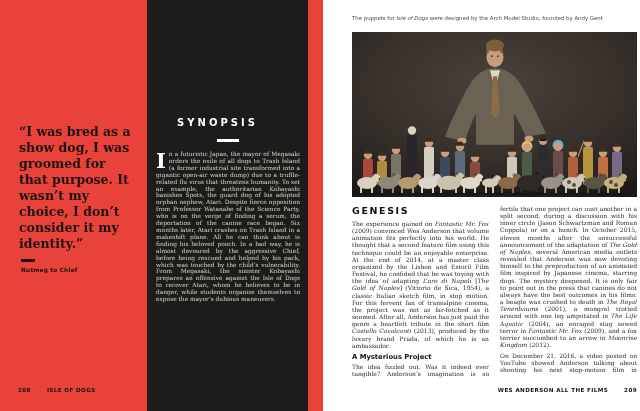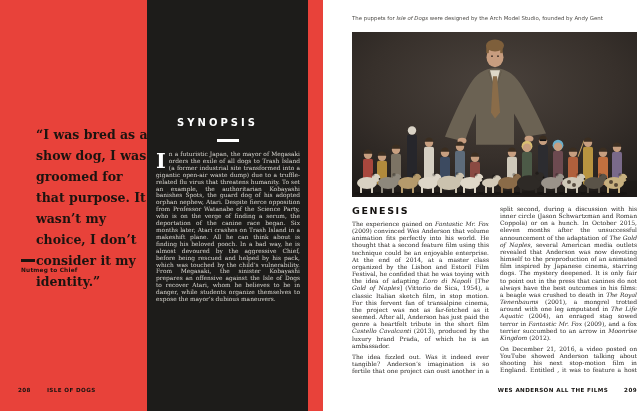--- a/index.html
+++ b/index.html
@@ -3,23 +3,23 @@
 <meta charset="utf-8">
 <style>
   html,body{margin:0;padding:0;background:#ffffff;}
   .spread{position:relative;width:640px;height:411px;background:#ffffff;overflow:hidden;
           font-family:"DejaVu Serif",serif;}
 
   
   .red-page{position:absolute;left:0;top:0;width:323px;height:411px;background:#e8423a;}
   .black-panel{position:absolute;left:147px;top:0;width:161px;height:411px;background:#1d1c1a;}
 
-  .pull-quote{position:absolute;left:36px;top:124px;width:118px;
+  .pull-quote{position:absolute;left:19px;top:124px;width:118px;
               font-family:"DejaVu Serif",serif;font-weight:bold;
-              font-size:12.5px;line-height:21px;color:#1c1410;}
+              font-size:12.5px;line-height:16px;color:#1c1410;}
   .quote-dash{position:absolute;left:21px;top:259px;width:14px;height:2.5px;background:#1c1410;}
   .attribution{position:absolute;left:21px;top:267px;
                font-family:"DejaVu Sans",sans-serif;font-weight:bold;
                font-size:5.8px;color:#1c1410;letter-spacing:.2px;}
   .left-footer{position:absolute;left:18px;top:387px;color:#151310;
                font-family:"DejaVu Sans",sans-serif;font-weight:bold;
                font-size:5.6px;letter-spacing:.4px;}
   .left-footer .pg{margin-right:16px;}
 
   .synopsis-title{position:absolute;left:147px;top:117px;width:141px;text-align:center;
@@ -245,20 +245,21 @@
         <circle cx="268" cy="141.8" r="1.7" fill="rgba(0,0,0,0.28)"></circle>
         <circle cx="274.6" cy="146" r="0.9" fill="#17130f"></circle>
         <circle cx="259" cy="149" r="2" fill="rgba(60,48,36,0.8)"></circle>
         <circle cx="264" cy="152" r="2" fill="rgba(60,48,36,0.8)"></circle>
       </svg>
   </div>
 
   <div class="columns">
     <h3 class="h-major">GENESIS</h3>
     <p class="body-text">The experience gained on <i>Fantastic Mr. Fox</i> (2009) convinced Wes Anderson that volume animation fits perfectly into his world. He thought that a second feature film using this technique could be an enjoyable enterprise. At the end of 2014, at a master class organized by the Lisbon and Estoril Film Festival, he confided that he was toying with the idea of adapting <i>L’oro di Napoli</i> [<i>The Gold of Naples</i>] (Vittorio de Sica, 1954), a classic Italian sketch film, in stop motion. For this fervent fan of transalpine cinema, the project was not as far-fetched as it seemed. After all, Anderson has just paid the genre a heartfelt tribute in the short film <i>Castello Cavalcanti</i> (2013), produced by the luxury brand Prada, of which he is an ambassador.</p>
+    <h4 class="h-minor">A Mysterious Project</h4>
     <p class="body-text">The idea fizzled out. Was it indeed ever tangible? Anderson’s imagination is so fertile that one project can oust another in a split second, during a discussion with his inner circle (Jason Schwartzman and Roman Coppola) or on a hunch. In October 2015, eleven months after the unsuccessful announcement of the adaptation of <i>The Gold of Naples</i>, several American media outlets revealed that Anderson was now devoting himself to the preproduction of an animated film inspired by Japanese cinema, starring dogs. The mystery deepened. It is only fair to point out in the press that canines do not always have the best outcomes in his films: a beagle was crushed to death in <i>The Royal Tenenbaums</i> (2001), a mongrel trotted around with one leg amputated in <i>The Life Aquatic</i> (2004), an enraged stag sowed terror in <i>Fantastic Mr. Fox</i> (2009), and a fox terrier succumbed to an arrow in <i>Moonrise Kingdom</i> (2012).</p>
     <p class="body-text">On December 21, 2016, a video posted on YouTube showed Anderson talking about shooting his next stop-motion film in England. Entitled , it was to feature a host of stars, including actor Edward Norton, because the pawed and furry protagonists would be talking. It would be several more months before the first trailer was unveiled, on September 21, 2017. This is a dystopia, an imaginary tale set in a totalitarian society, in this case a futuristic Japan that</p>
   </div>
 
   <div class="right-footer">
     <span>WES ANDERSON ALL THE FILMS</span><span class="pg">209</span>
   </div>
 
 </div>
 

